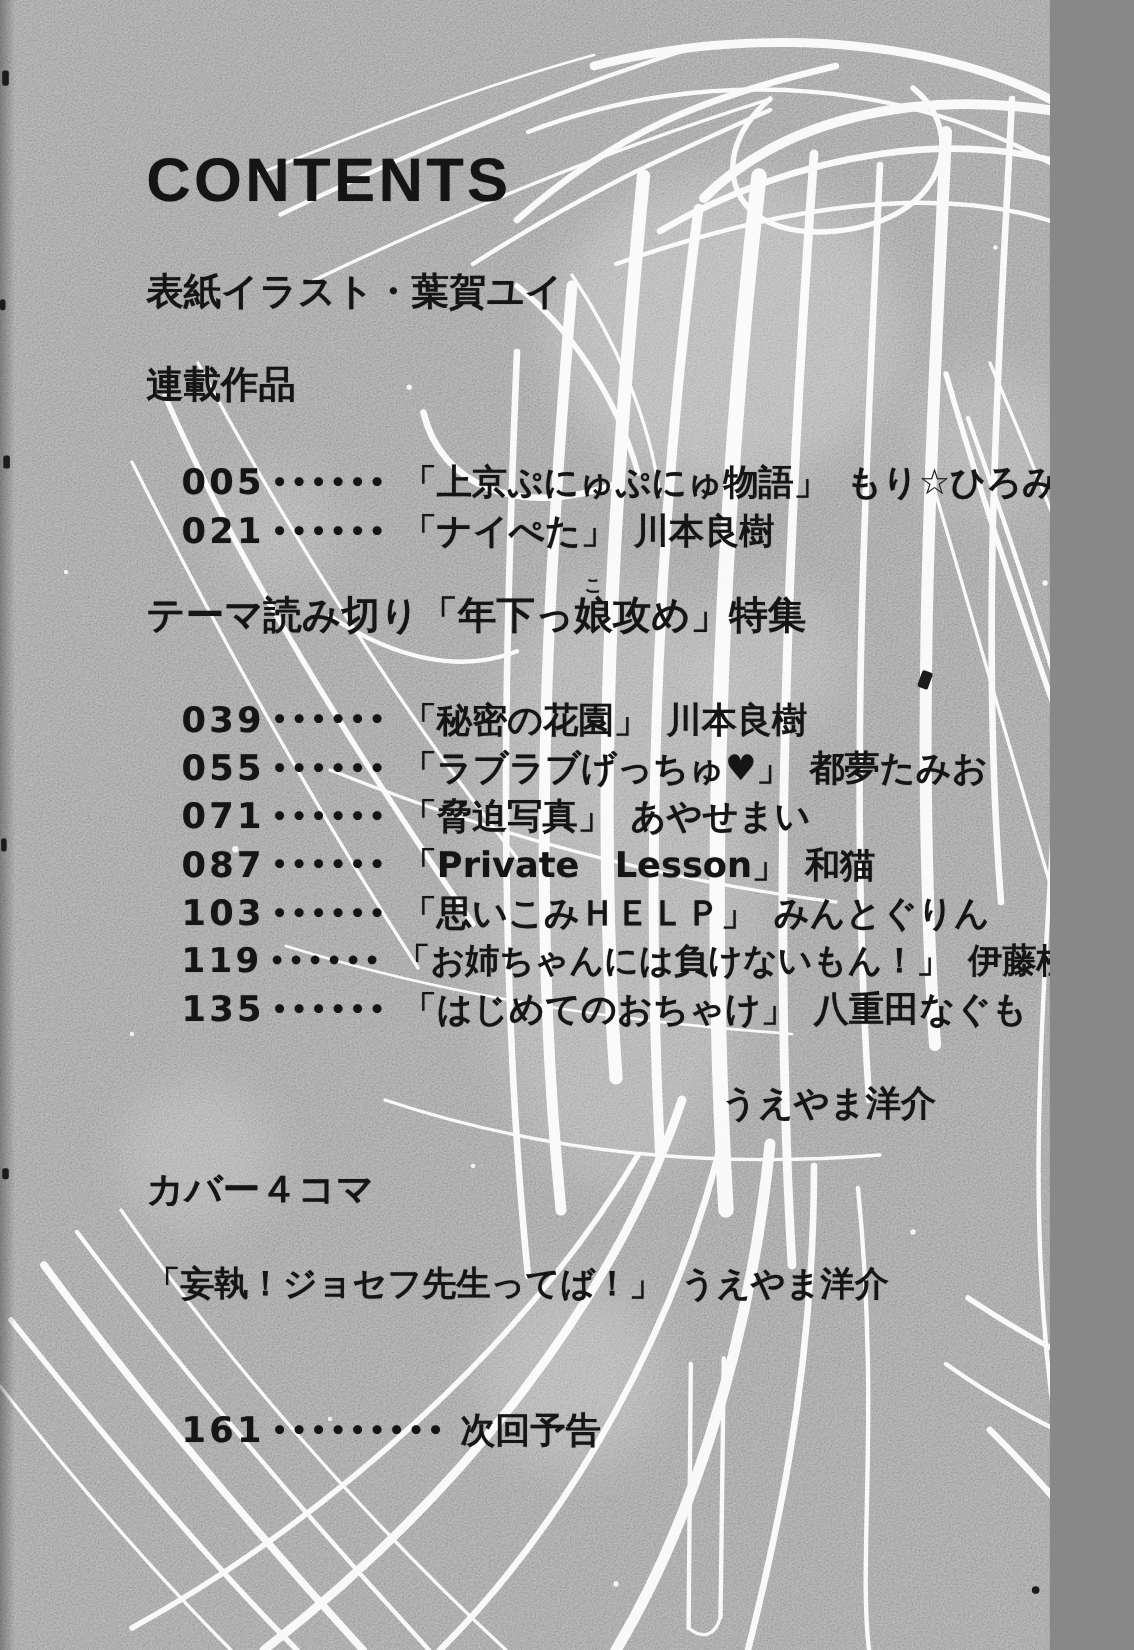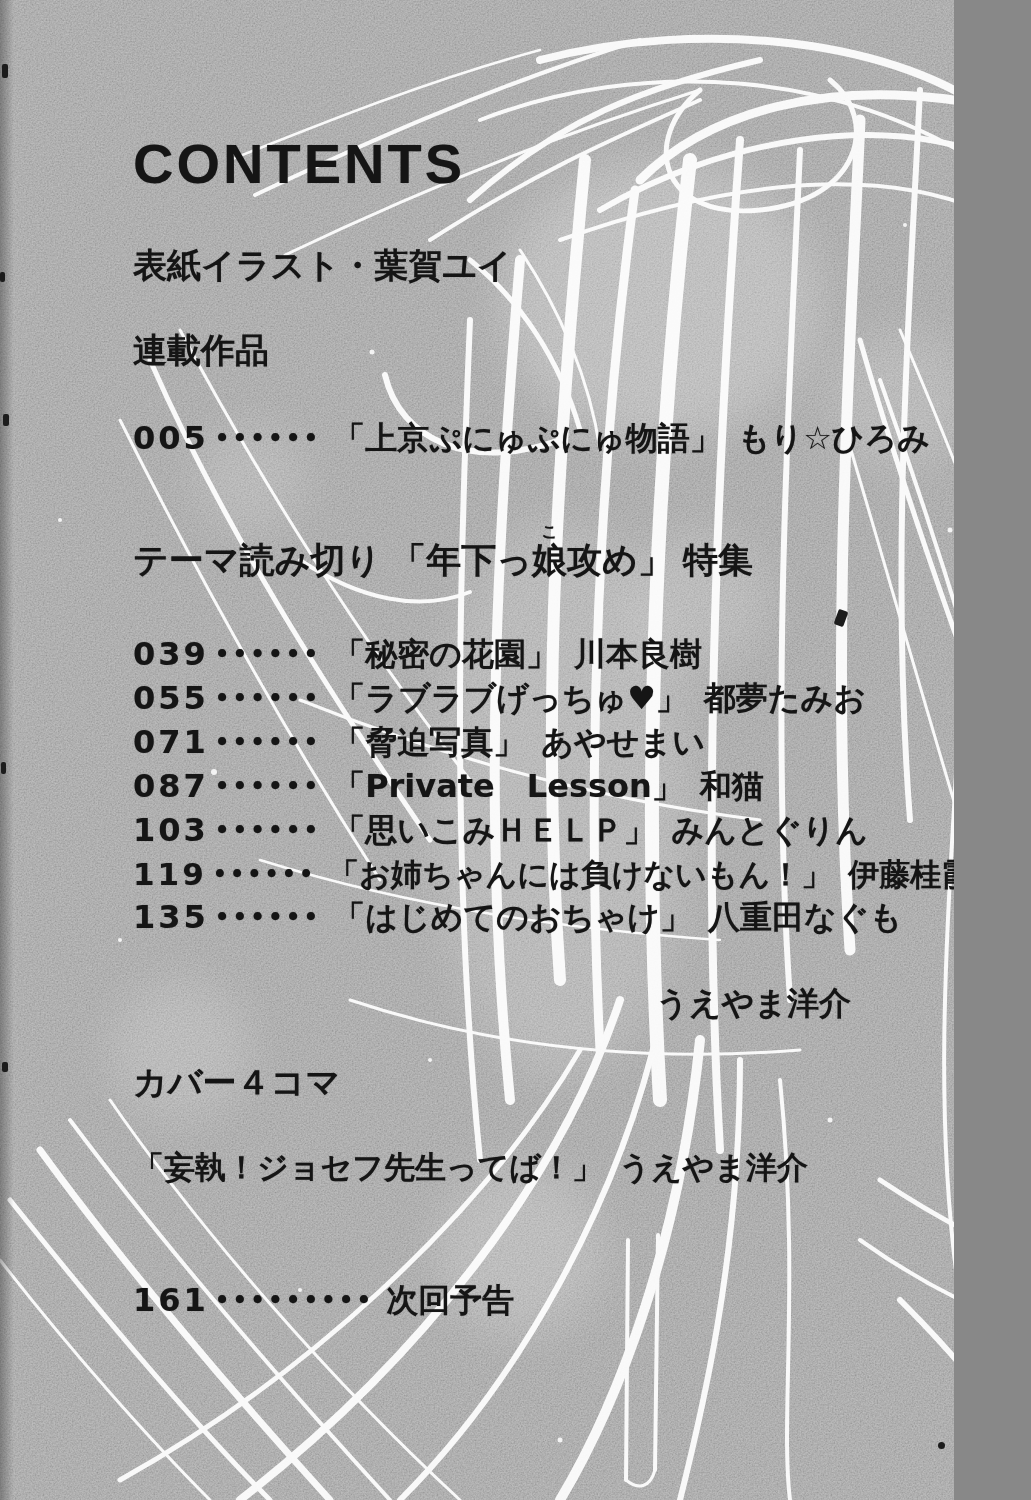--- a/index.html
+++ b/index.html
@@ -25,30 +25,30 @@
   .contents-title {
     top: 133px;
     font-size: 56px;
     letter-spacing: 3px;
     font-family: "Liberation Sans", "DejaVu Sans", sans-serif;
     font-weight: 700;
   }
   .fs34 { font-size: 34px; }
   .fs32 { font-size: 32px; }
   .fs31 { font-size: 31px; }
-  .entry .num { letter-spacing: 3px; }
+  .entry .num { letter-spacing: 3px; margin-left: 32px; }
   .entry .dots {
     font-size: 0.72em;
     letter-spacing: 3px;
     margin: 0 12px 0 6px;
     vertical-align: 3px;
   }
   .entry .author { margin-left: 16px; }
   .theme-heading { top: 541px; font-size: 35px; }
-  .theme-heading .seg-gap { margin-left: 10px; }
+  .theme-heading .seg-gap { }
   .ruby-wrap { position: relative; display: inline-block; }
   .furigana {
     position: absolute;
     top: -17px;
     left: 50%;
     transform: translateX(-50%);
     font-size: 16px;
     font-weight: 700;
     line-height: 1;
   }
@@ -200,20 +200,23 @@
   <div class="line contents-title">CONTENTS</div>
 
   <div class="line fs34" style="top:247px">表紙イラスト・葉賀ユイ</div>
 
   <div class="line fs34" style="top:332px">連載作品</div>
 
   <div class="line fs32 entry" style="top:421px">
     <span class="num">005</span><span class="dots">••••••</span><span class="t">「上京ぷにゅぷにゅ物語」</span><span class="author">もり☆ひろみ</span>
   </div>
 
+  <div class="line fs32 entry" style="top:466px">
+    <span class="num">021</span><span class="dots">••••••</span><span class="t">「ナイぺた」</span><span class="author">川本良樹</span>
+  </div>
 
   <div class="line theme-heading">
     <span>テーマ読み切り</span><span class="seg-gap">「年下っ</span><span class="ruby-wrap"><span class="furigana">こ</span><span>娘</span></span><span>攻め」</span><span class="seg-gap">特集</span>
   </div>
 
   <div class="line fs32 entry" style="top:637px">
     <span class="num">039</span><span class="dots">••••••</span><span class="t">「秘密の花園」</span><span class="author">川本良樹</span>
   </div>
 
   <div class="line fs32 entry" style="top:681px">

